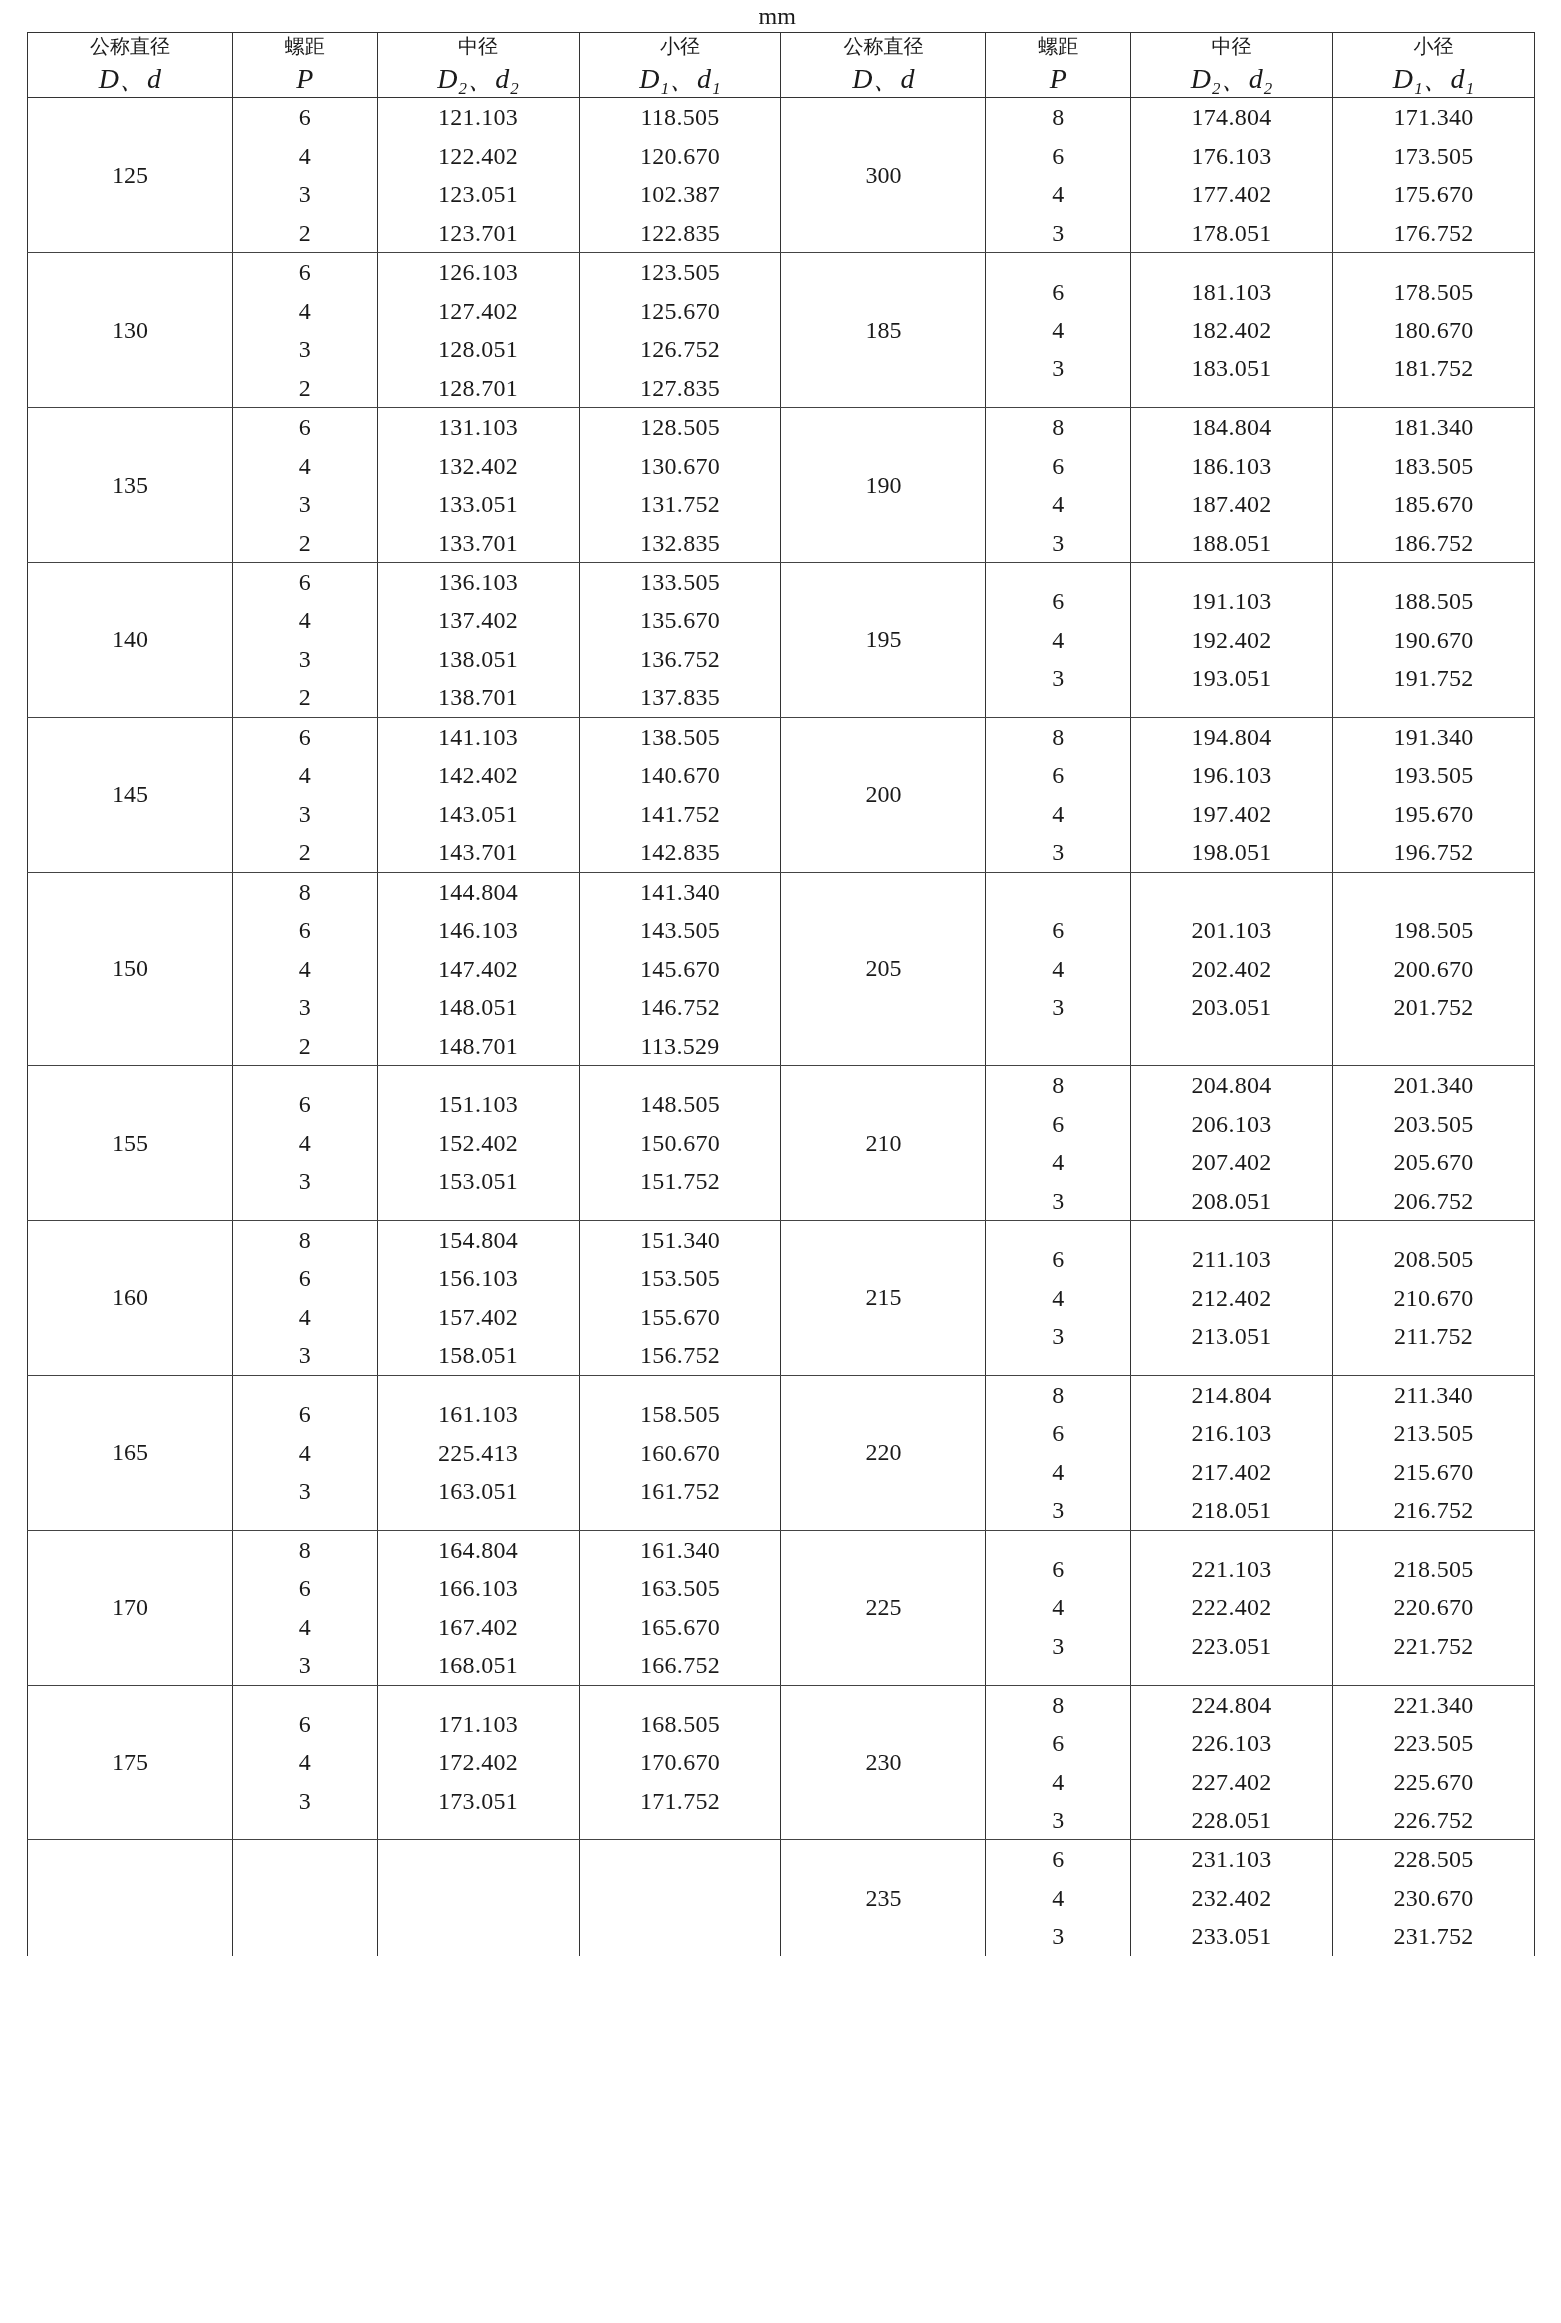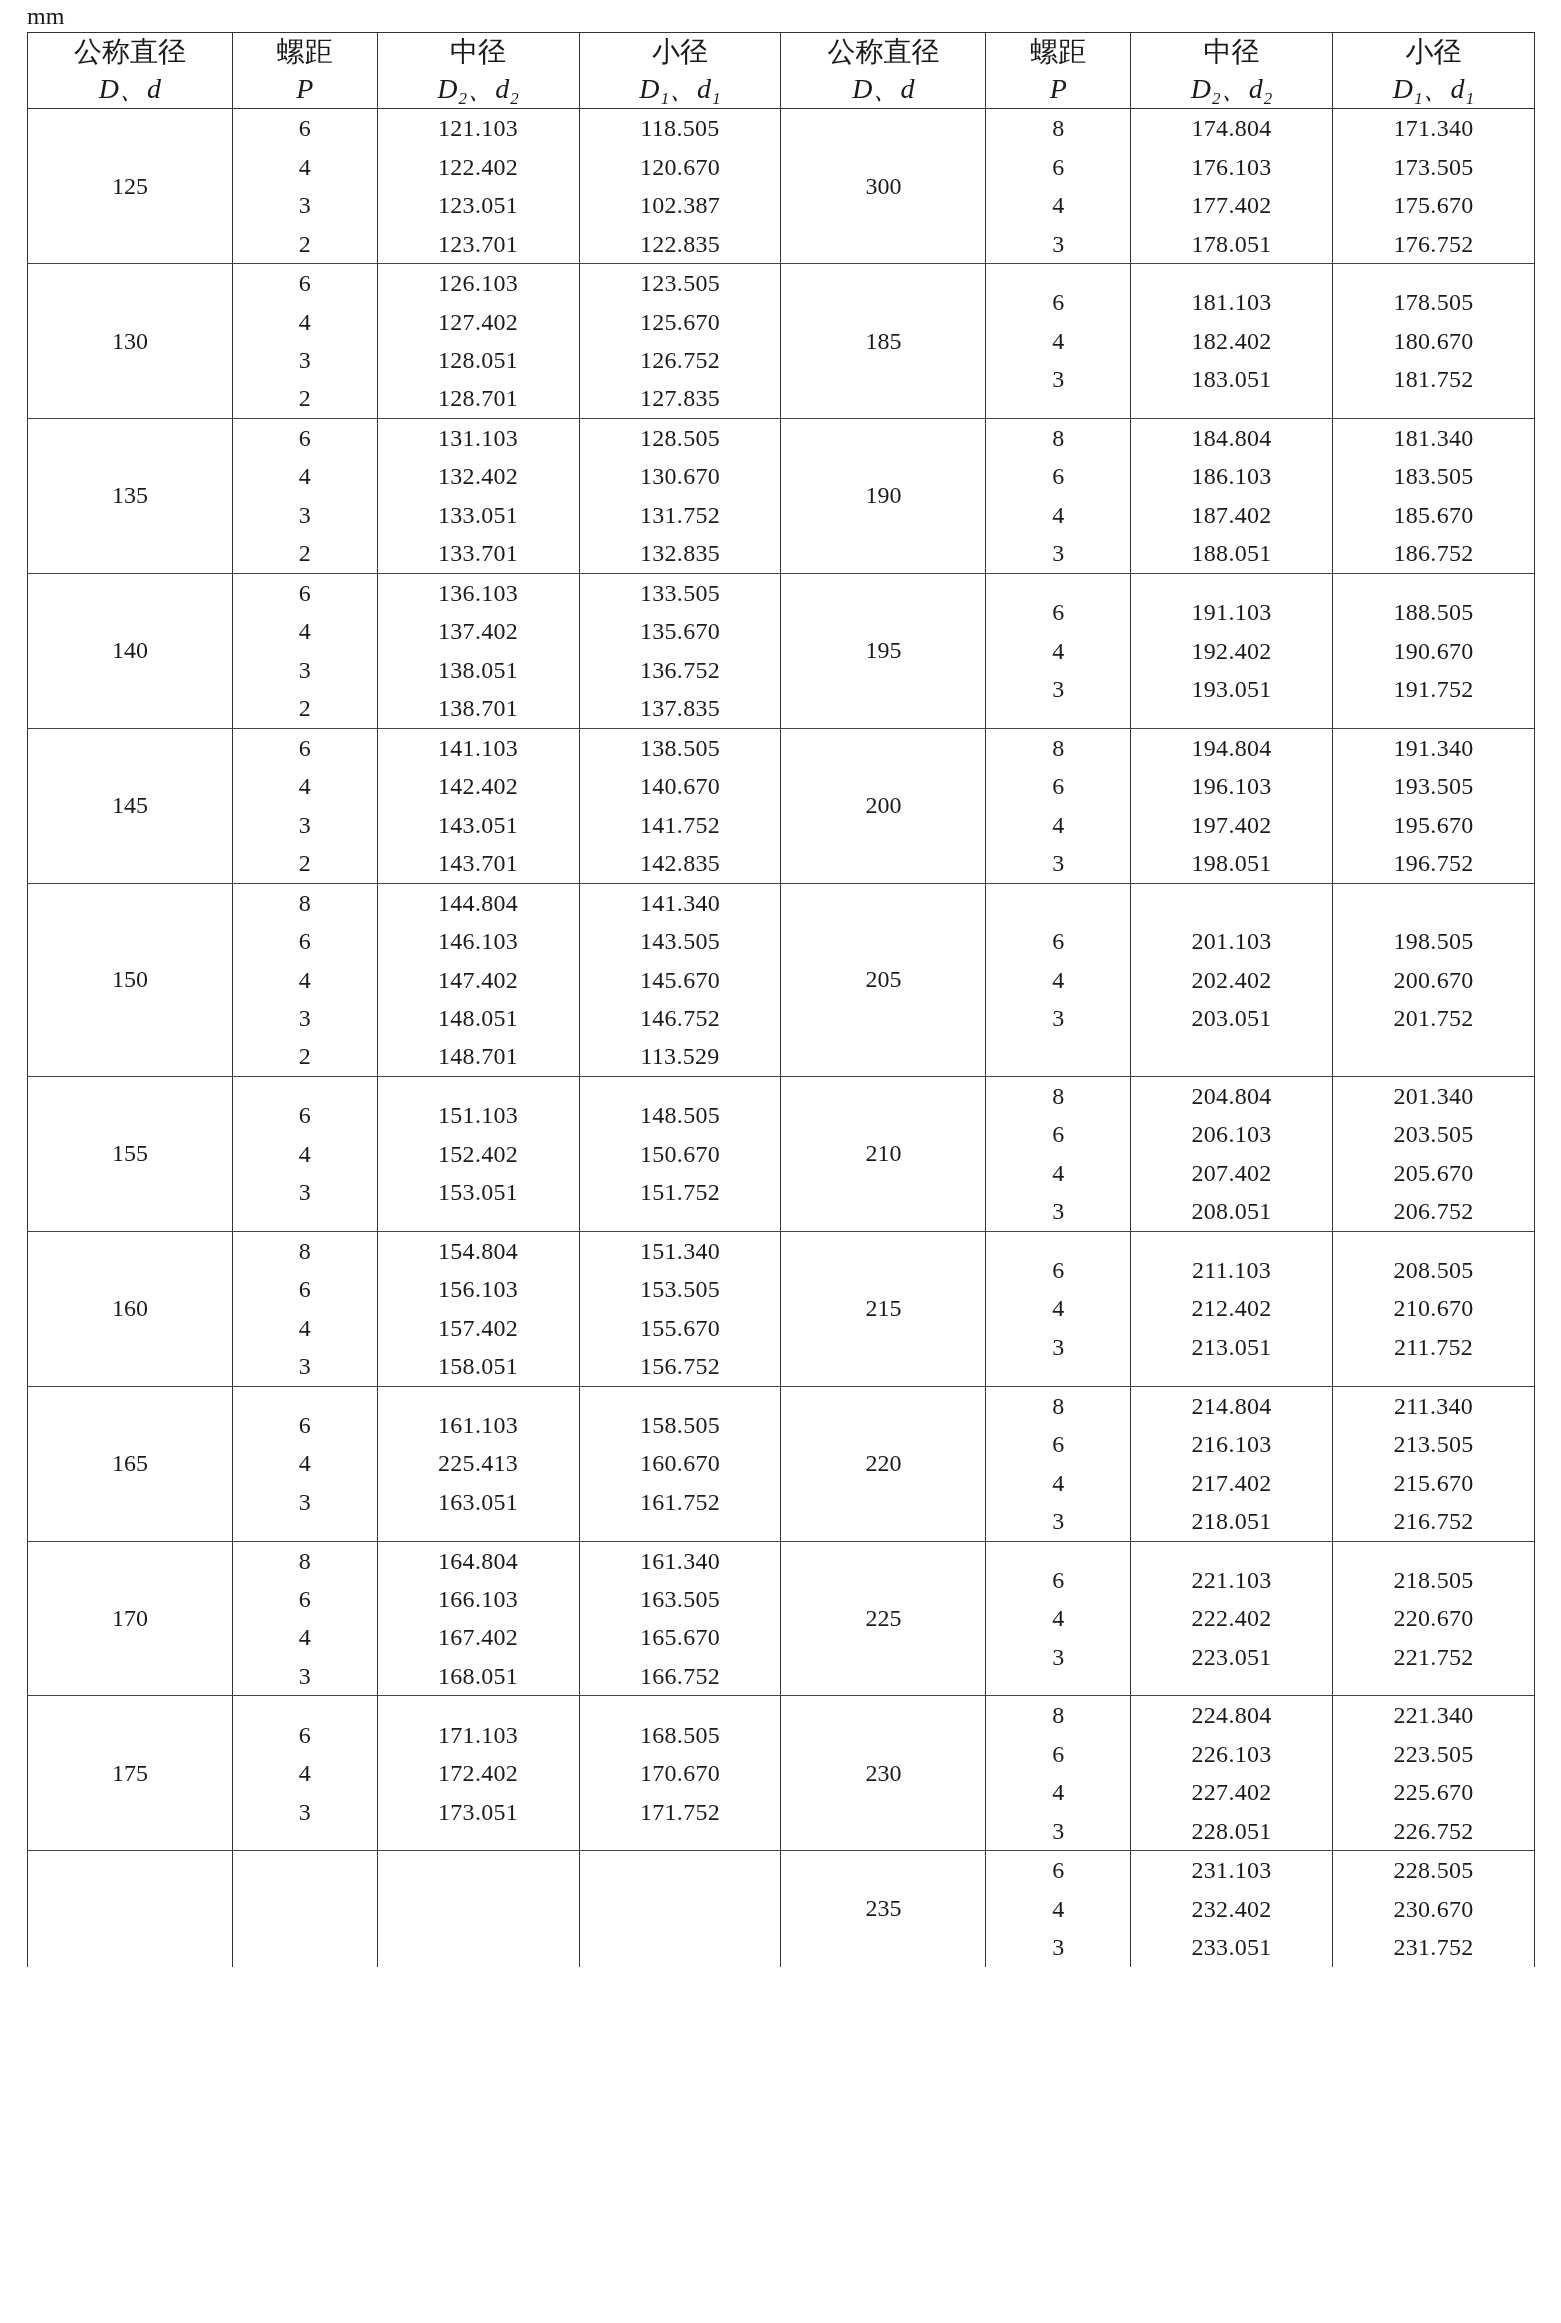--- a/index.html
+++ b/index.html
@@ -13,21 +13,21 @@
     color: #1a1a1a;
   }
   .page {
     position: relative;
     width: 1562px;
     min-height: 2324px;
     box-sizing: border-box;
     padding: 0 27px;
   }
   .unit-line {
-    text-align: left;
+    text-align: center;
     font-size: 24px;
     line-height: 1.0;
     padding: 3.8px 7.6px 3.8px 0;
     font-family: "Liberation Serif", serif;
   }
   table.thread-table {
     border-collapse: collapse;
     width: 100%;
     table-layout: fixed;
   }
@@ -45,21 +45,21 @@
     font-size: 24px;
   }
   .head-top {
     border-top: 1.9px solid #333;
   }
   thead th {
     border-bottom: 1.9px solid #333;
     padding: 5.7px 0 9.6px 0;
     line-height: 1.35;
   }
-  thead th .l1 { display: block; font-size: 28px; }
+  thead th .l1 { display: block; font-size: 20px; }
   thead th .l2 { display: block; font-size: 28px; font-style: italic; }
   .sep-col {
     border-left: 1.9px solid #333 !important;
   }
   .dia-cell {
     border-bottom: 1px solid #444;
     font-size: 25px;
   }
   .val {
     font-size: 24px;

